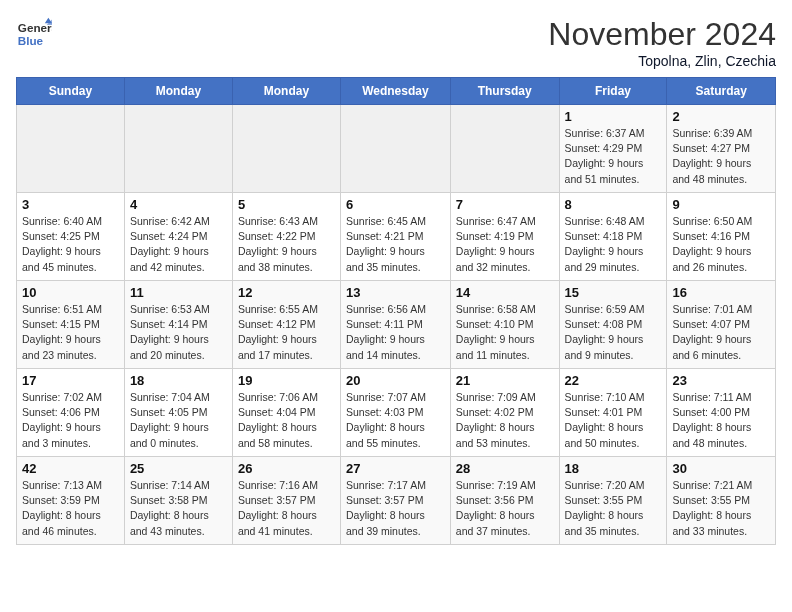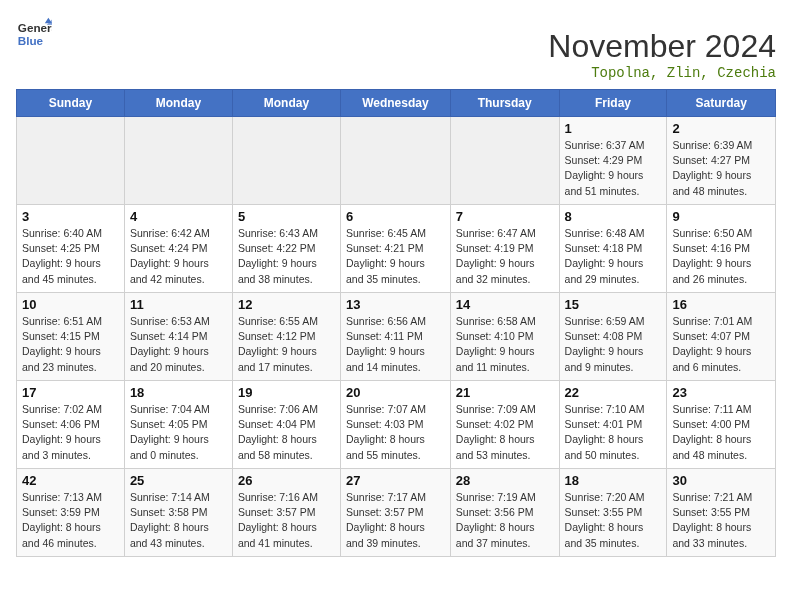--- a/index.html
+++ b/index.html
@@ -25,26 +25,24 @@
       width: 36px;
       height: 36px;
     }
     .title-block {
       text-align: right;
     }
     .month-title {
       font-size: 32px;
       font-weight: 300;
       color: #333;
-      margin-top: 12px;
     }
     .location {
       font-size: 14px;
-      color: #4d7c0f;
-      font-family: Liberation Mono, monospace;
+      color: #0f172a;
     }
     .calendar {
       width: 100%;
       border-collapse: collapse;
       font-size: 11px;
     }
     .calendar th {
       background: #4472c4;
       color: #fff;
       padding: 6px 4px;

